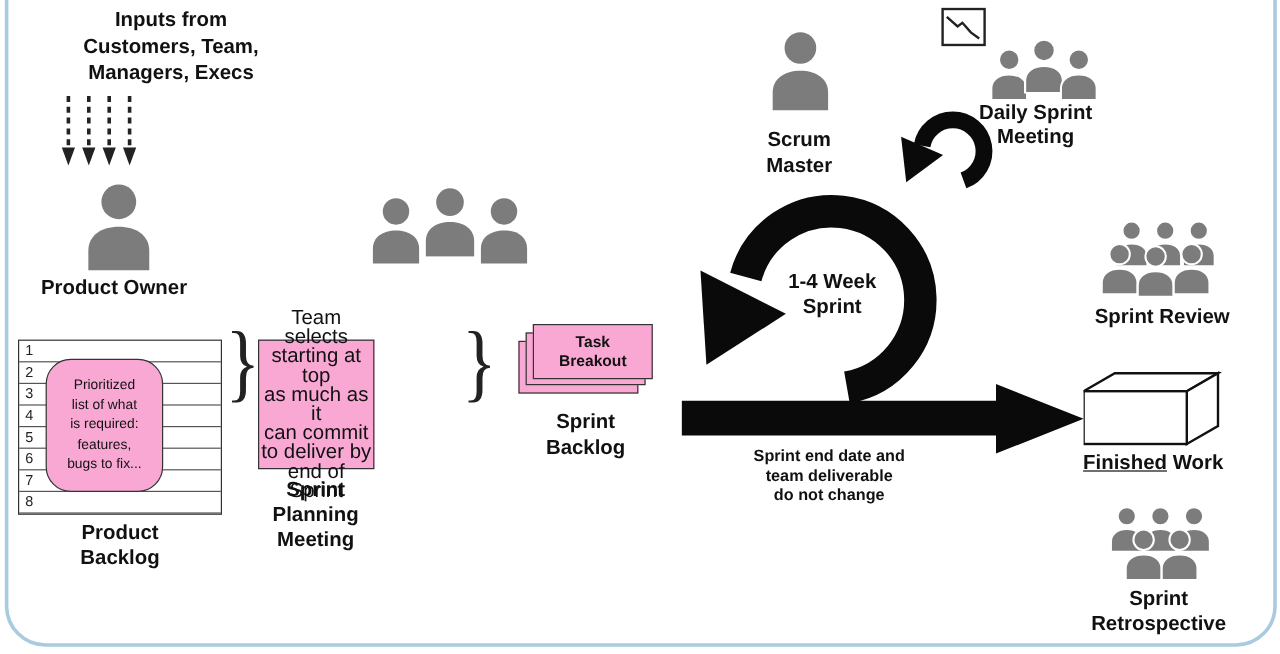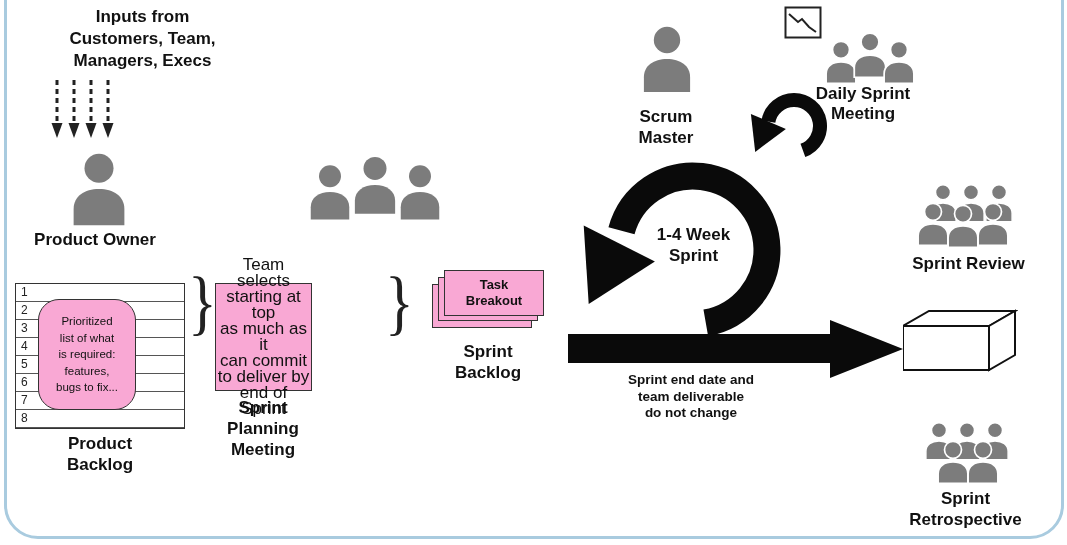--- a/index.html
+++ b/index.html
@@ -171,20 +171,24 @@
   <svg class="abs person outlined" style="left:976px;top:202px;width:34px;height:44px" viewBox="0 0 32 40">
       <use href="#person-shape"></use>
     </svg>
   <div class="abs lbl" style="left:896px;top:254px;width:145px;font-size:17px;">Sprint Review</div>
 
   <svg class="abs" style="left:903px;top:308px" width="115" height="64" viewBox="0 0 115 64">
     <polygon points="0,18 26,3 112,3 86,18" fill="#fff" stroke="#111" stroke-width="2"></polygon>
     <polygon points="86,18 112,3 112,47 86,62" fill="#fff" stroke="#111" stroke-width="2"></polygon>
     <rect x="0" y="18" width="86" height="44" fill="#fff" stroke="#111" stroke-width="2"></rect>
   </svg>
+  <div class="abs lbl" style="left:876px;top:376px;width:170px;font-size:17px;">
+    <span style="text-decoration:underline;">Finished</span>
+    <span>Work</span>
+  </div>
 
   <svg class="abs person outlined" style="left:924px;top:422px;width:30px;height:38px" viewBox="0 0 32 40">
       <use href="#person-shape"></use>
     </svg>
   <svg class="abs person outlined" style="left:952px;top:422px;width:30px;height:38px" viewBox="0 0 32 40">
       <use href="#person-shape"></use>
     </svg>
   <svg class="abs person outlined" style="left:980px;top:422px;width:30px;height:38px" viewBox="0 0 32 40">
       <use href="#person-shape"></use>
     </svg>

